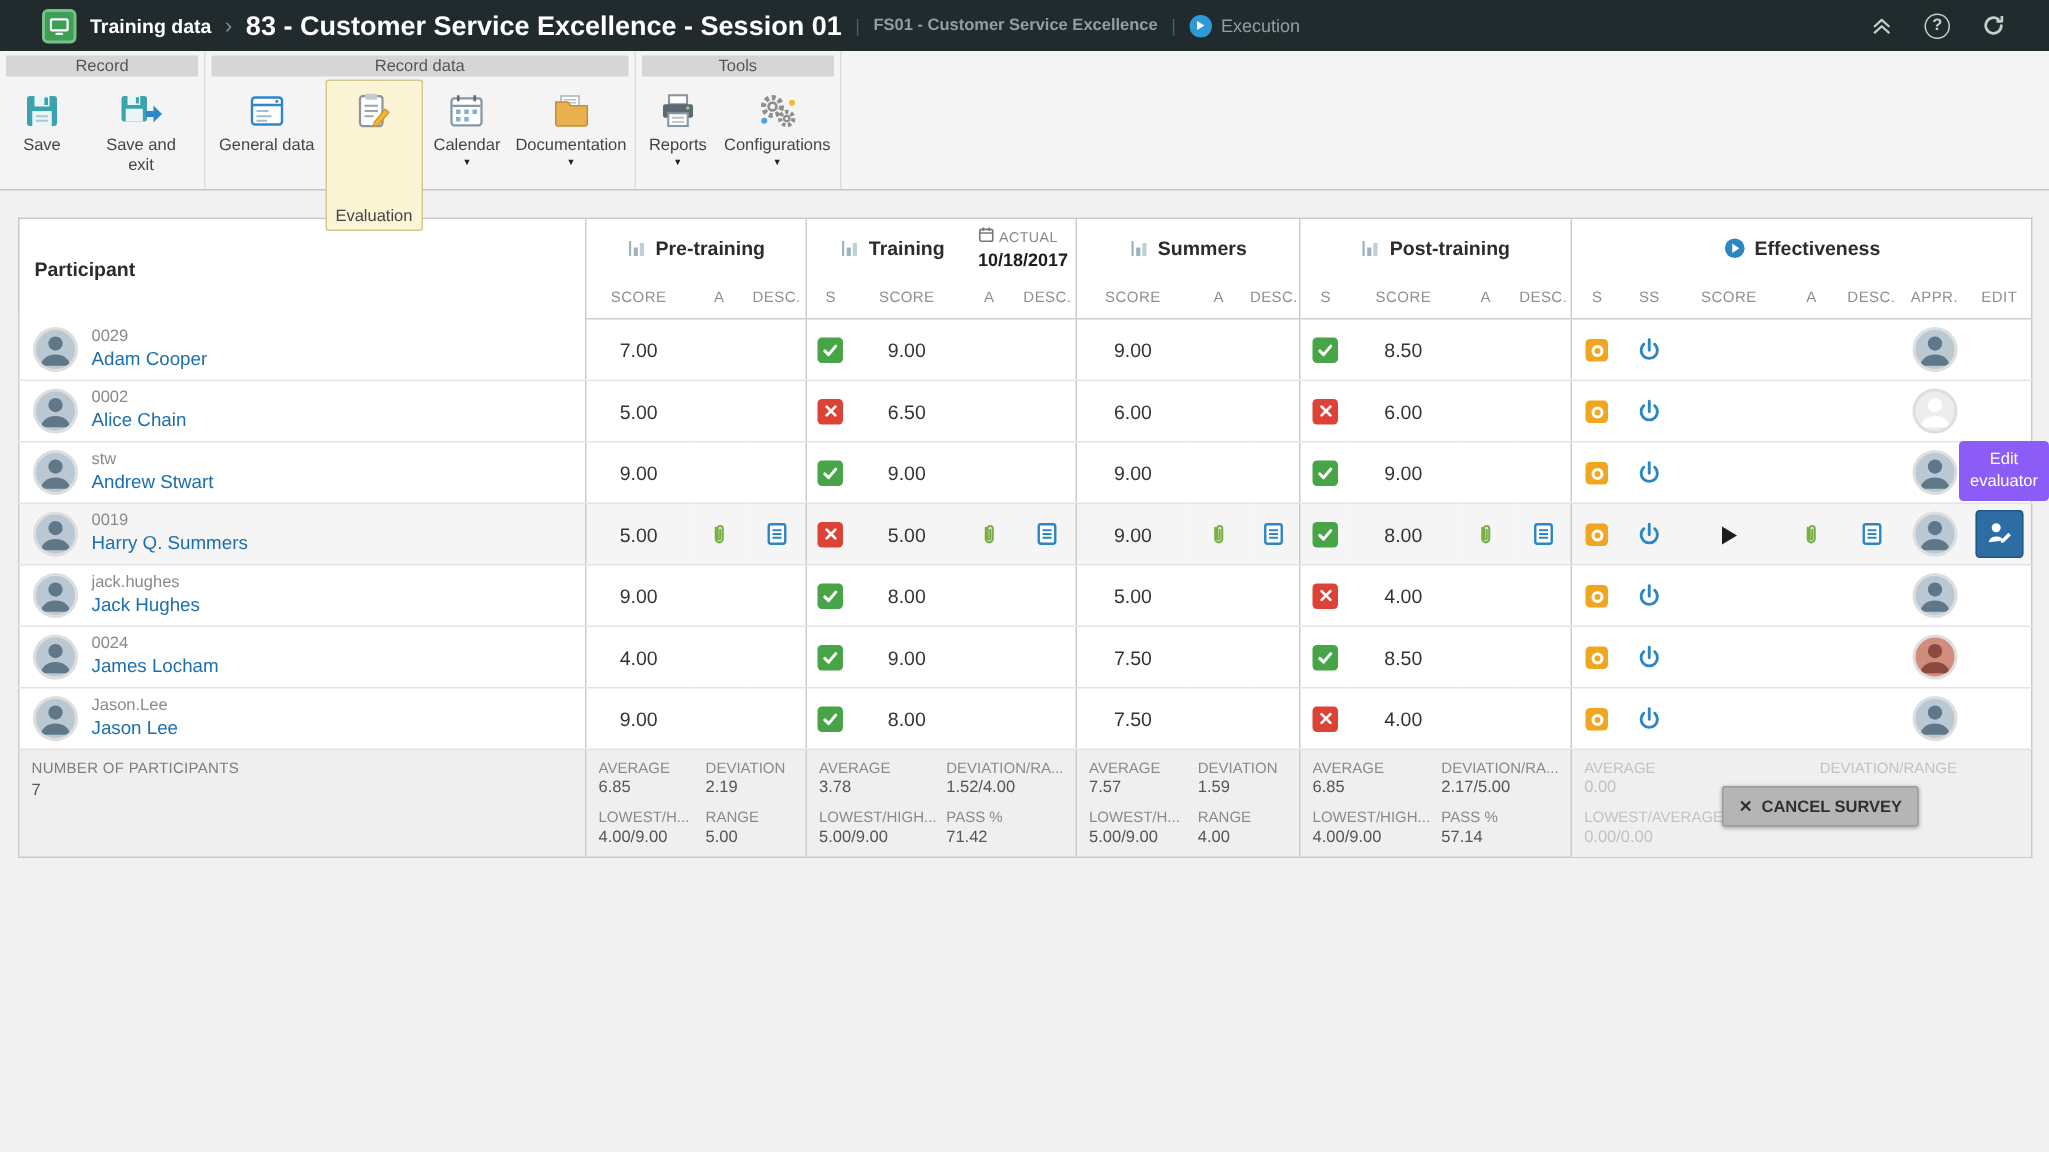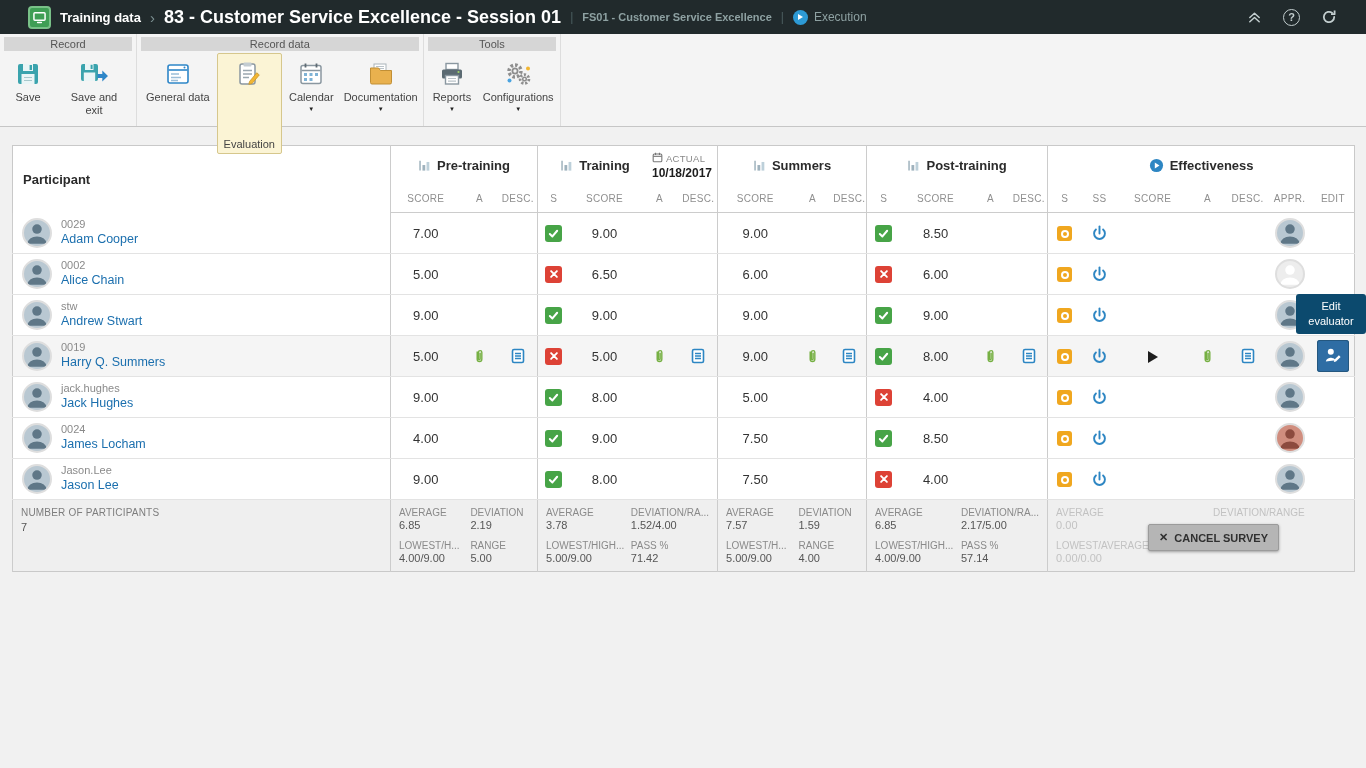--- a/index.html
+++ b/index.html
@@ -72,21 +72,21 @@
   .fpart-val { font-size:11px; color:#555; margin-top:3px; }
   .stats { display:grid; grid-template-columns:1.15fr 1fr; row-gap:9px; column-gap:4px; }
   .stat .sl { font-size:10px; color:#8a8a8a; white-space:nowrap; overflow:hidden; }
   .stat .sv { font-size:11px; color:#555; margin-top:1px; white-space:nowrap; }
   td.eff-foot { position:relative; }
   td.eff-foot .sl, td.eff-foot .sv { color:#c2c2c2; }
   .cancel-btn { position:absolute; left:100px; top:24px; display:flex; align-items:center; gap:6px; background:#b5b5b5; border:1px solid #9b9b9b; border-radius:2px; color:#303030; font-family:inherit; font-size:11px; font-weight:bold; padding:6px 10px; box-shadow:0 1px 3px rgba(0,0,0,.35); white-space:nowrap; }
   .cancel-btn .x { font-size:11px; font-weight:bold; }
 
   
-  .tooltip { position:absolute; right:0; top:294px; width:70px; background:#0c4a6e; color:#fff; font-size:11px; line-height:1.35; text-align:center; padding:5px 7px; border-radius:3px; z-index:40; }
+  .tooltip { position:absolute; right:0; top:294px; width:60px; background:#8b5cf6; color:#fff; font-size:11px; line-height:1.35; text-align:center; padding:5px 7px; border-radius:3px; z-index:40; }
 </style>
 </head>
 <body>
 
 <div class="topbar" data-interactable="false">
   <span class="logo" data-interactable="false">
     <svg width="13" height="13" viewBox="0 0 14 14">
         <rect x="1" y="2" width="12" height="8" rx="1" fill="none" stroke="#fff" stroke-width="1.6"></rect>
         <path d="M5 12.5 h4" stroke="#fff" stroke-width="1.6" stroke-linecap="round"></path>
       </svg>

